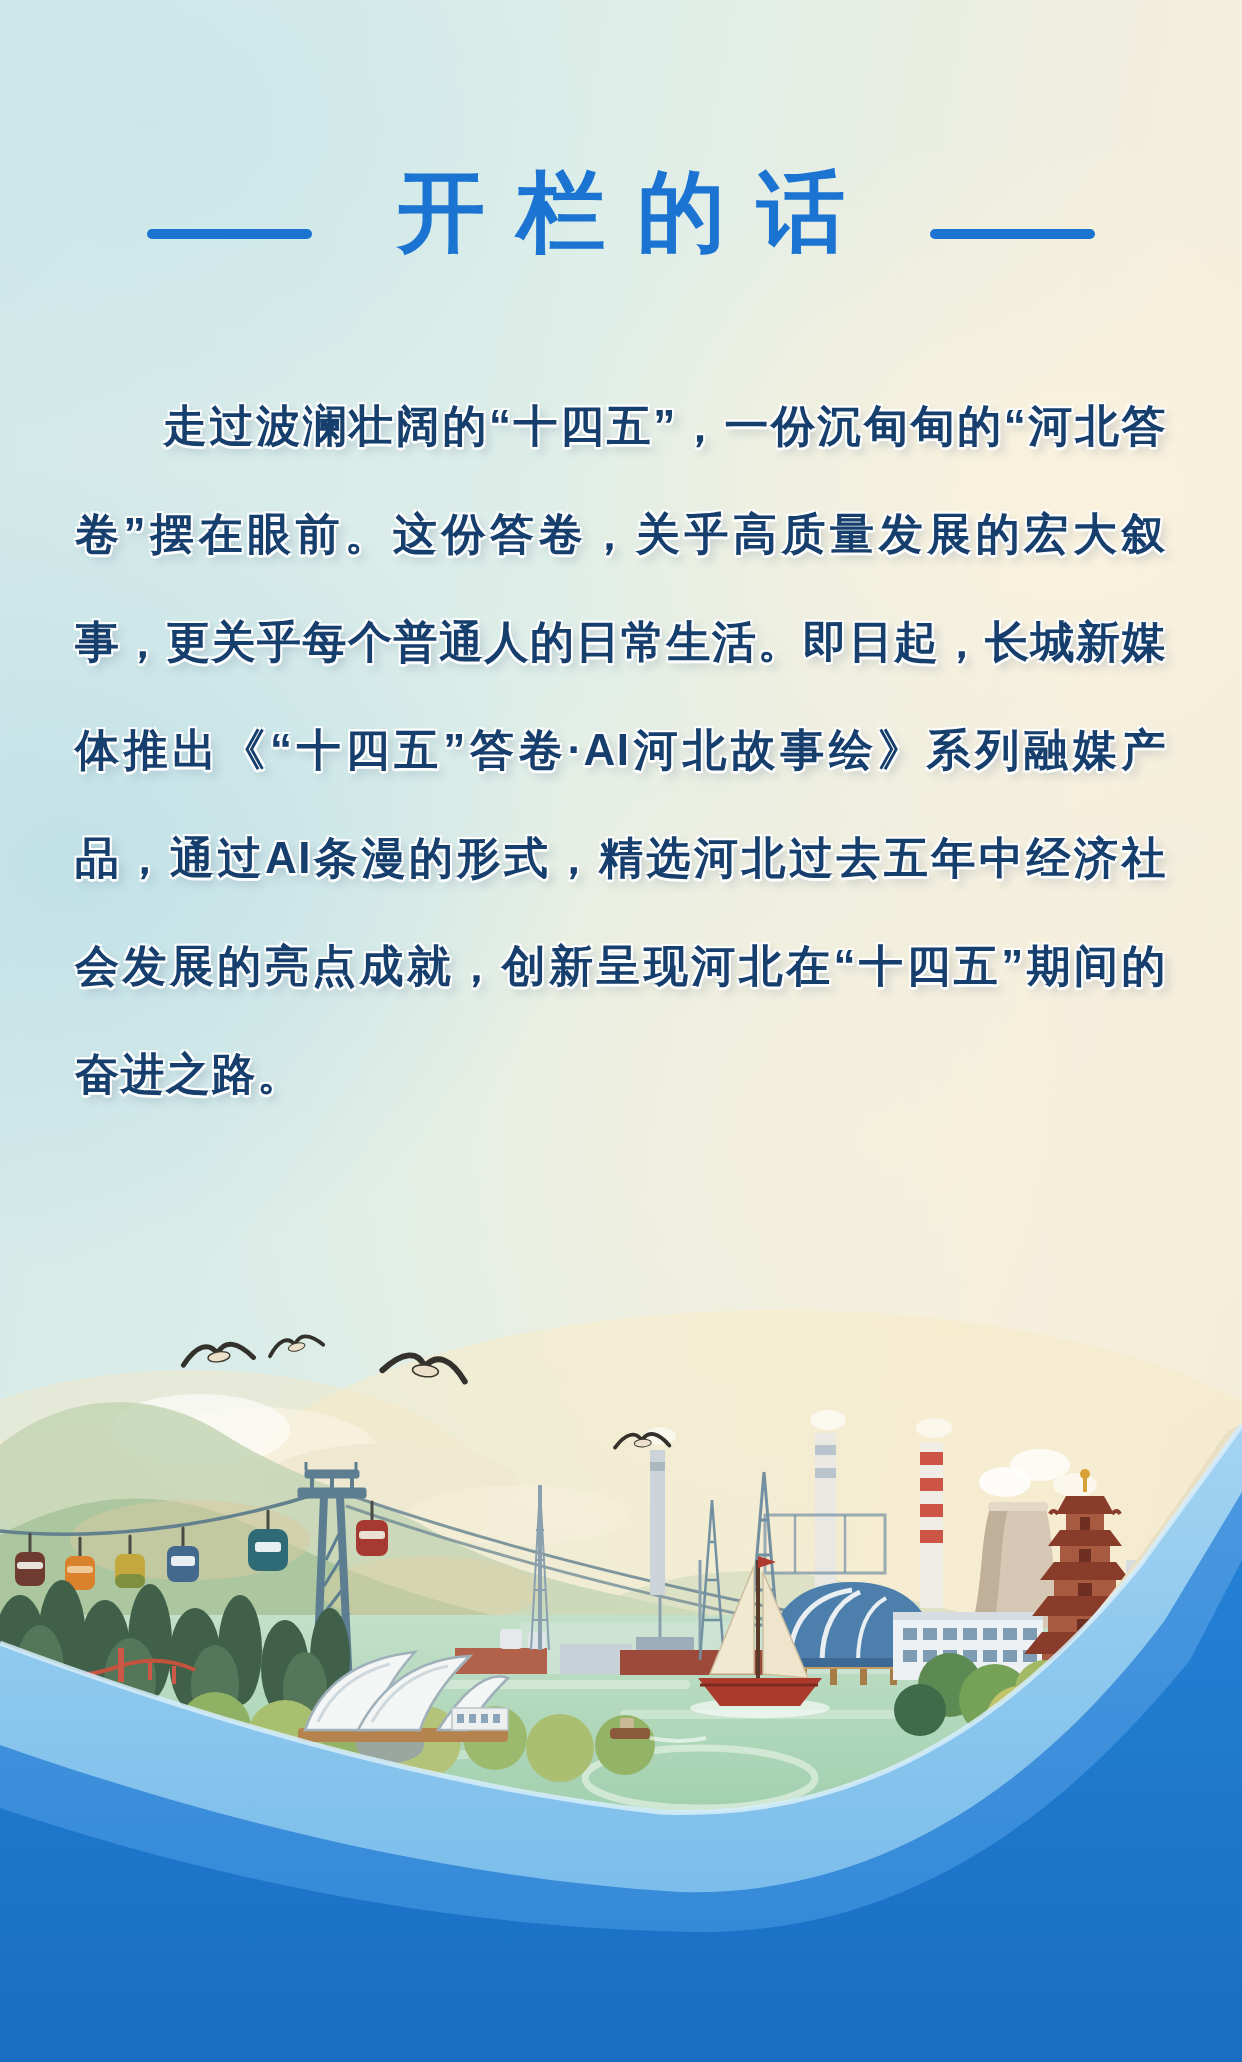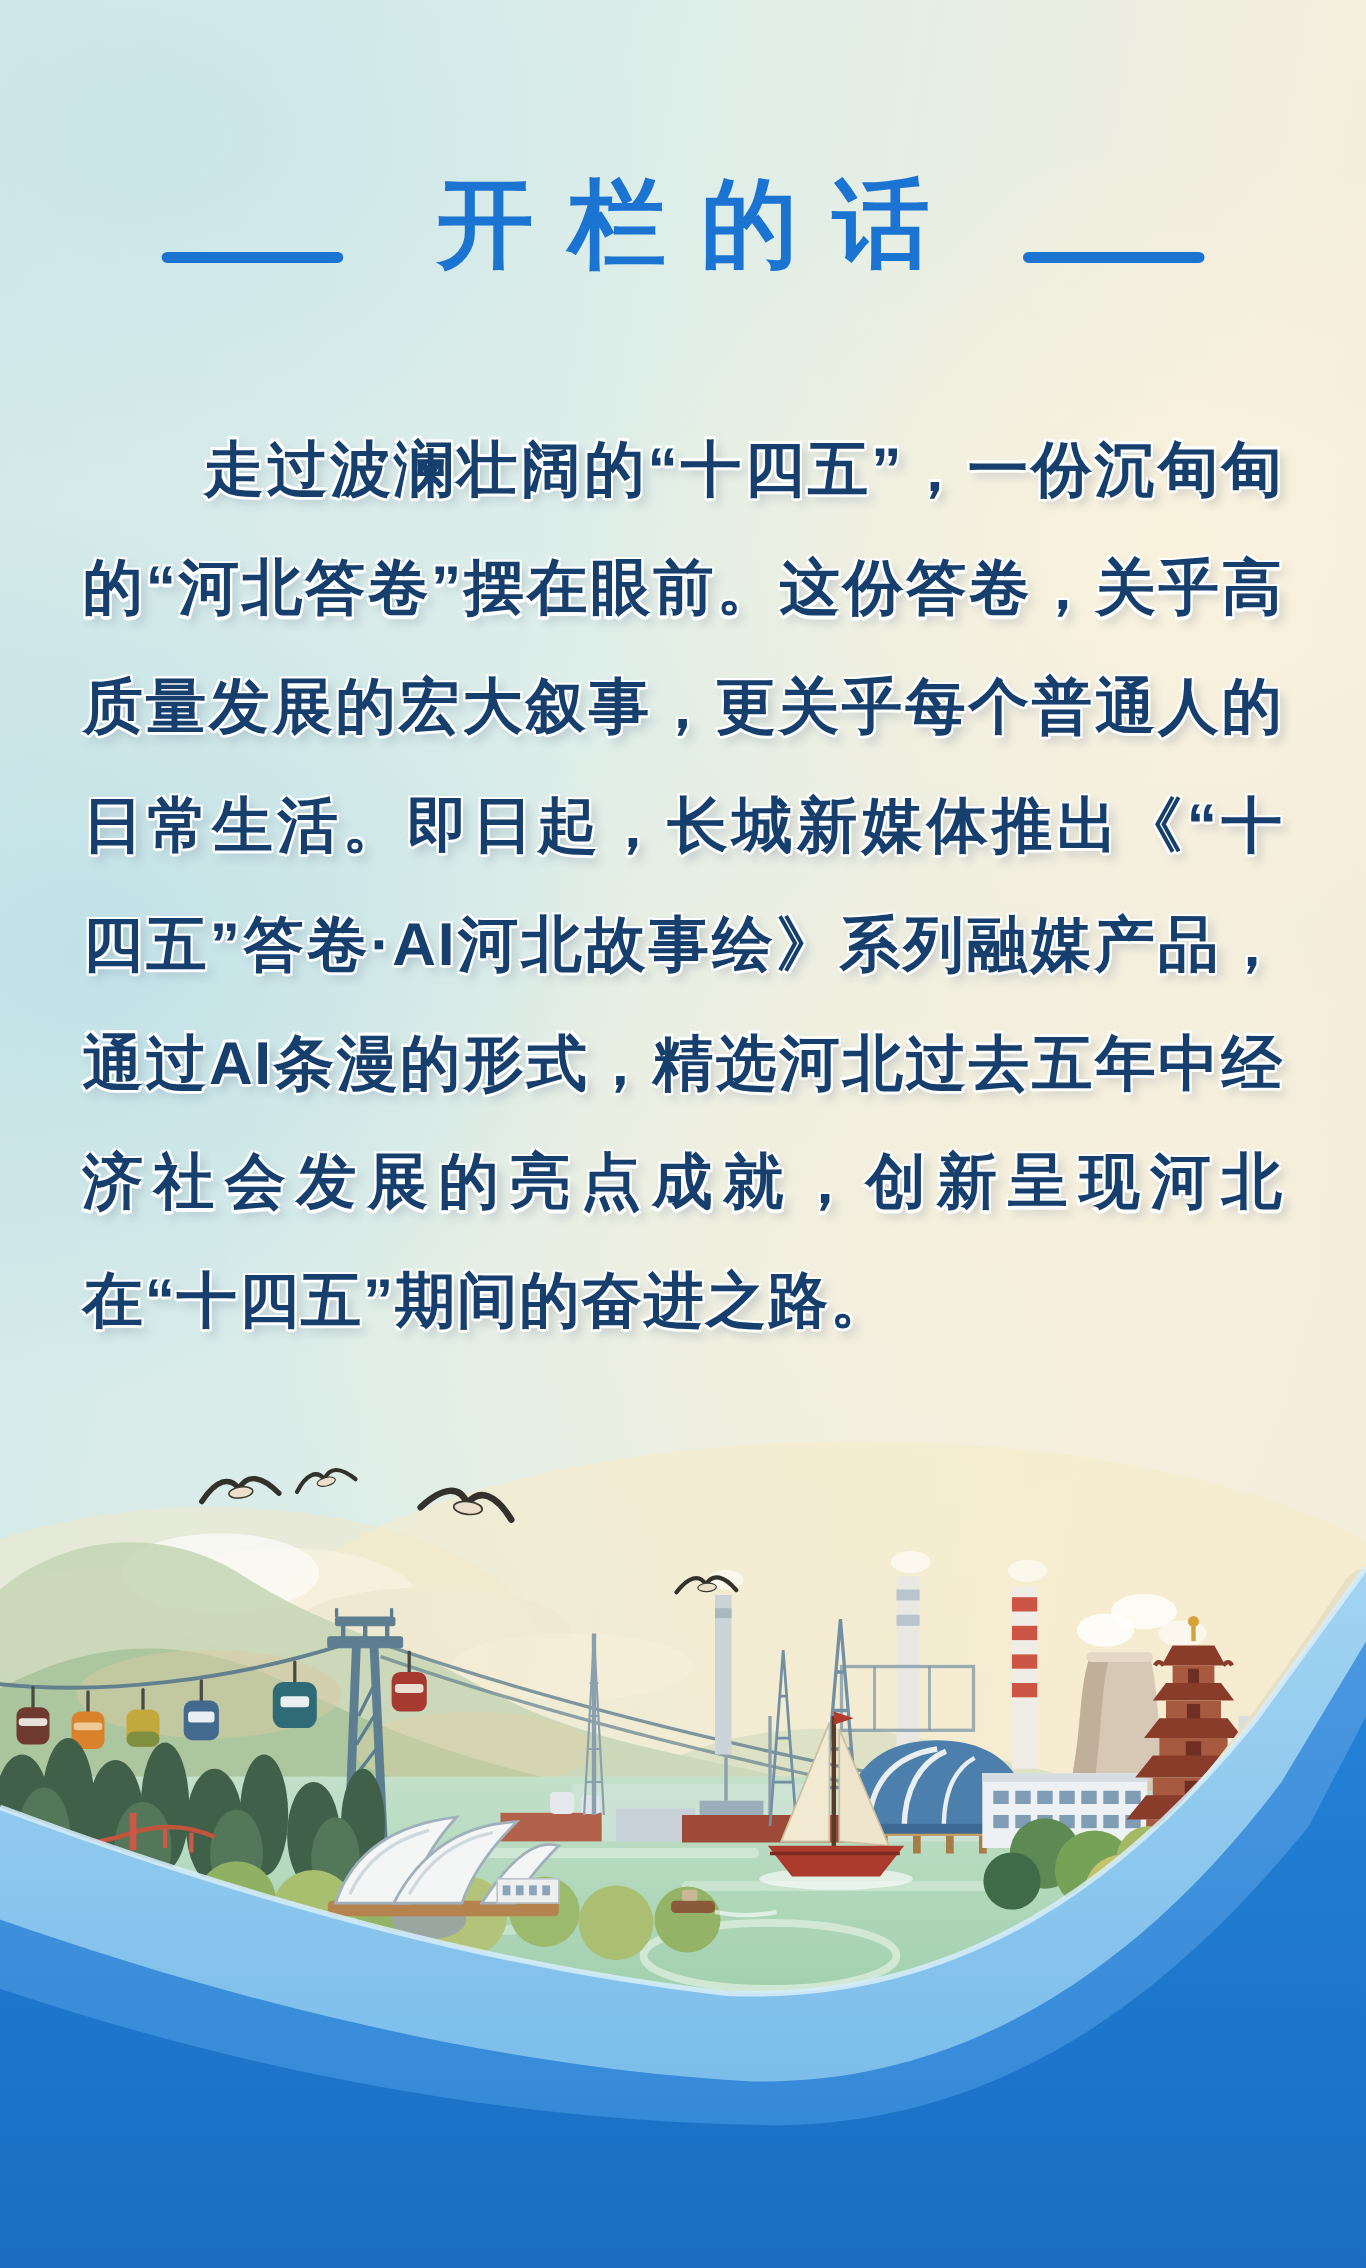--- a/index.html
+++ b/index.html
@@ -10,33 +10,32 @@
       radial-gradient(760px 520px at 86% 24%, rgba(250,242,221,.95), rgba(250,242,221,0) 70%),
       radial-gradient(640px 460px at 12% 6%,  rgba(203,231,234,.95), rgba(203,231,234,0) 70%),
       radial-gradient(700px 560px at 6% 42%,  rgba(190,224,231,.85), rgba(190,224,231,0) 72%),
       radial-gradient(900px 700px at 70% 55%, rgba(247,240,220,.8),  rgba(247,240,220,0) 75%),
       linear-gradient(100deg,#d2e8e9 0%,#ddeee9 38%,#f4eedd 76%,#f1ebd8 100%);
   }
   .title-row{
     position:absolute;top:168px;left:0;width:100%;
     display:flex;align-items:center;justify-content:center;gap:53px;
     z-index:3;
-    font-family:Liberation Mono, monospace;
   }
   .title-dash{
     width:165px;height:10px;border-radius:5px;background:#1b74d1;
     transform:translateY(22px);flex:0 0 auto;
   }
   .page-title{
     font-size:88px;line-height:1;font-weight:900;color:#1b74d1;
     letter-spacing:32px;padding-left:32px;white-space:nowrap;
   }
   .body-text{
     position:absolute;top:372px;left:75px;width:1092px;z-index:2;
-    font-size:55px;line-height:108px;letter-spacing:1.5px;font-weight:700;
+    font-size:44px;line-height:108px;letter-spacing:1.5px;font-weight:700;
     color:#173f6e;text-align:justify;text-indent:2em;
     text-shadow:
       2px 2px 0 rgba(255,255,255,.9), -2px 2px 0 rgba(255,255,255,.9),
       2px -2px 0 rgba(255,255,255,.9), -2px -2px 0 rgba(255,255,255,.9),
       0 3px 0 rgba(255,255,255,.85), 5px 6px 9px rgba(105,125,150,.32);
   }
   .illustration{position:absolute;left:0;top:1230px;width:1242px;height:832px;z-index:1;}
 </style>
 </head>
 <body>

